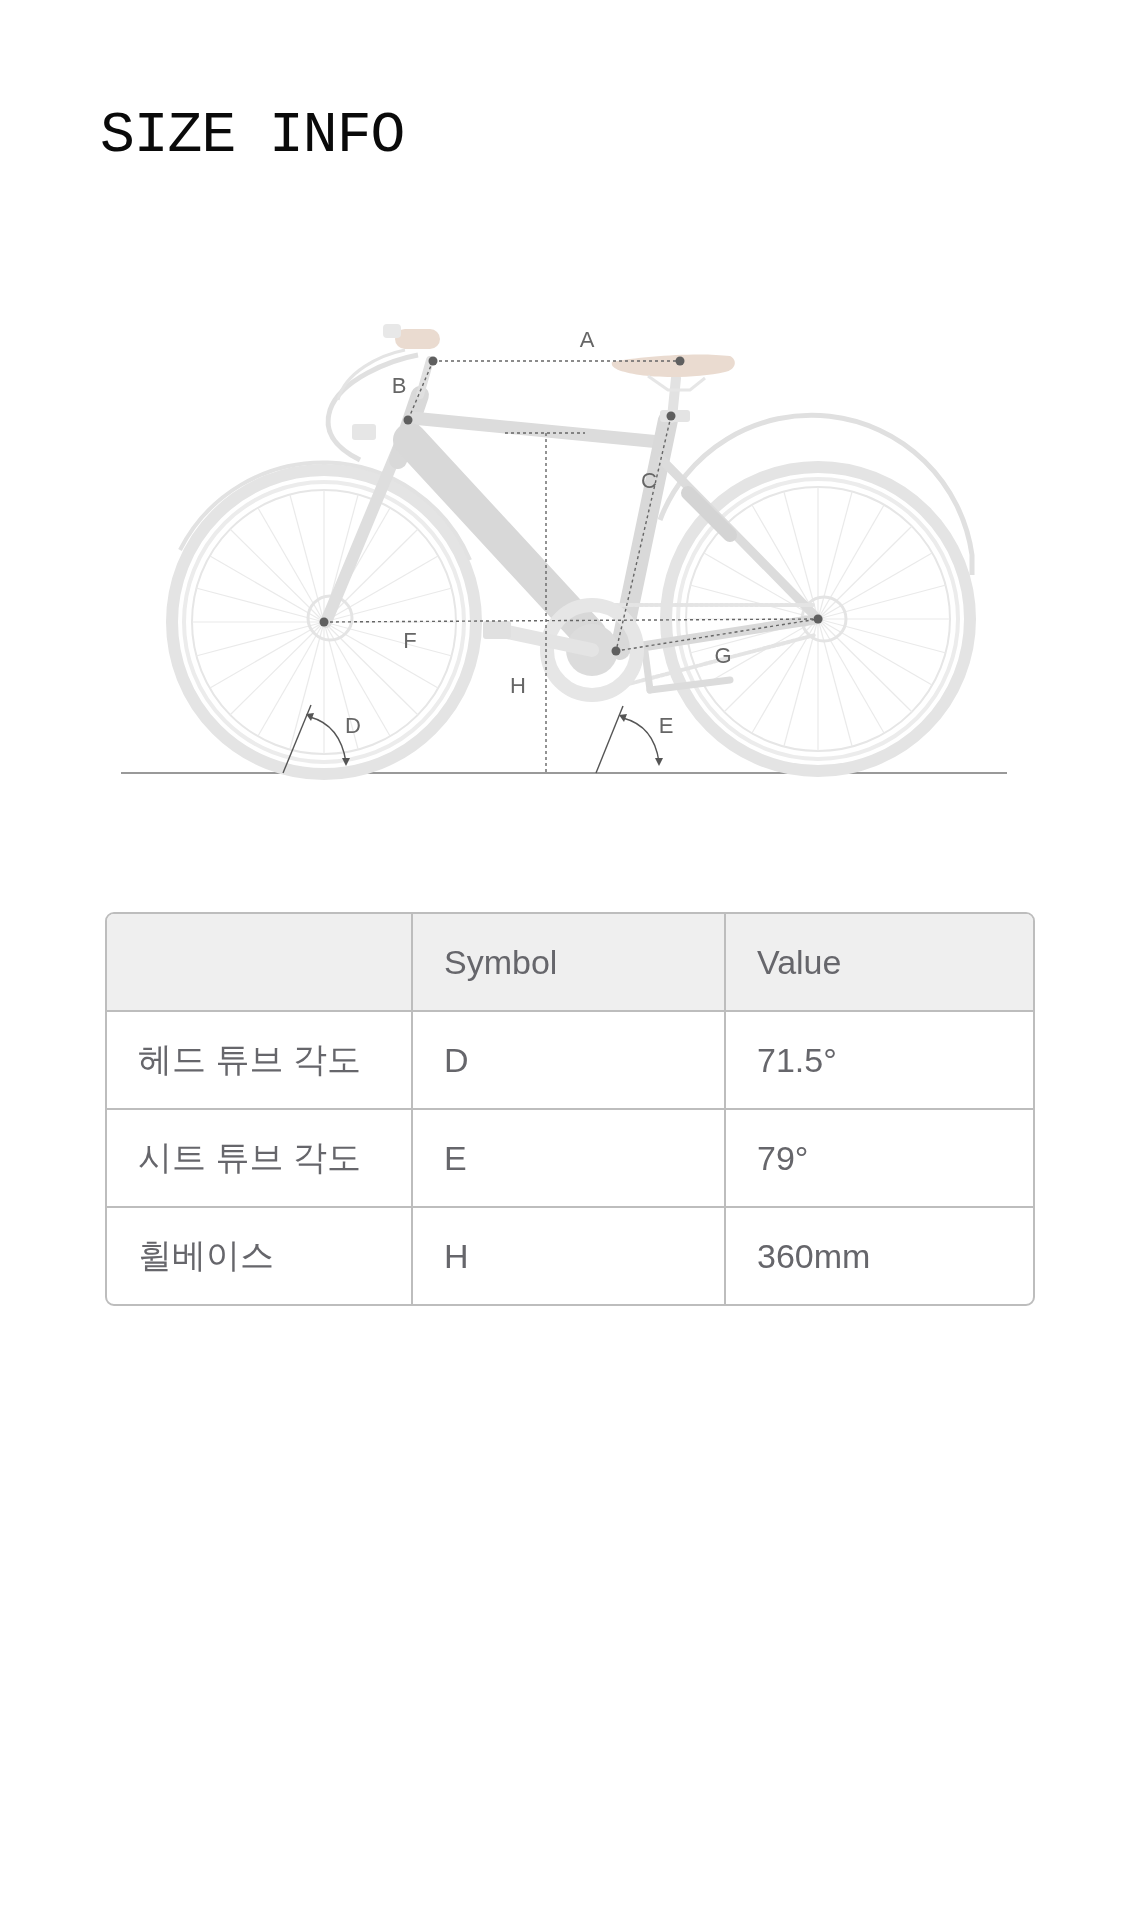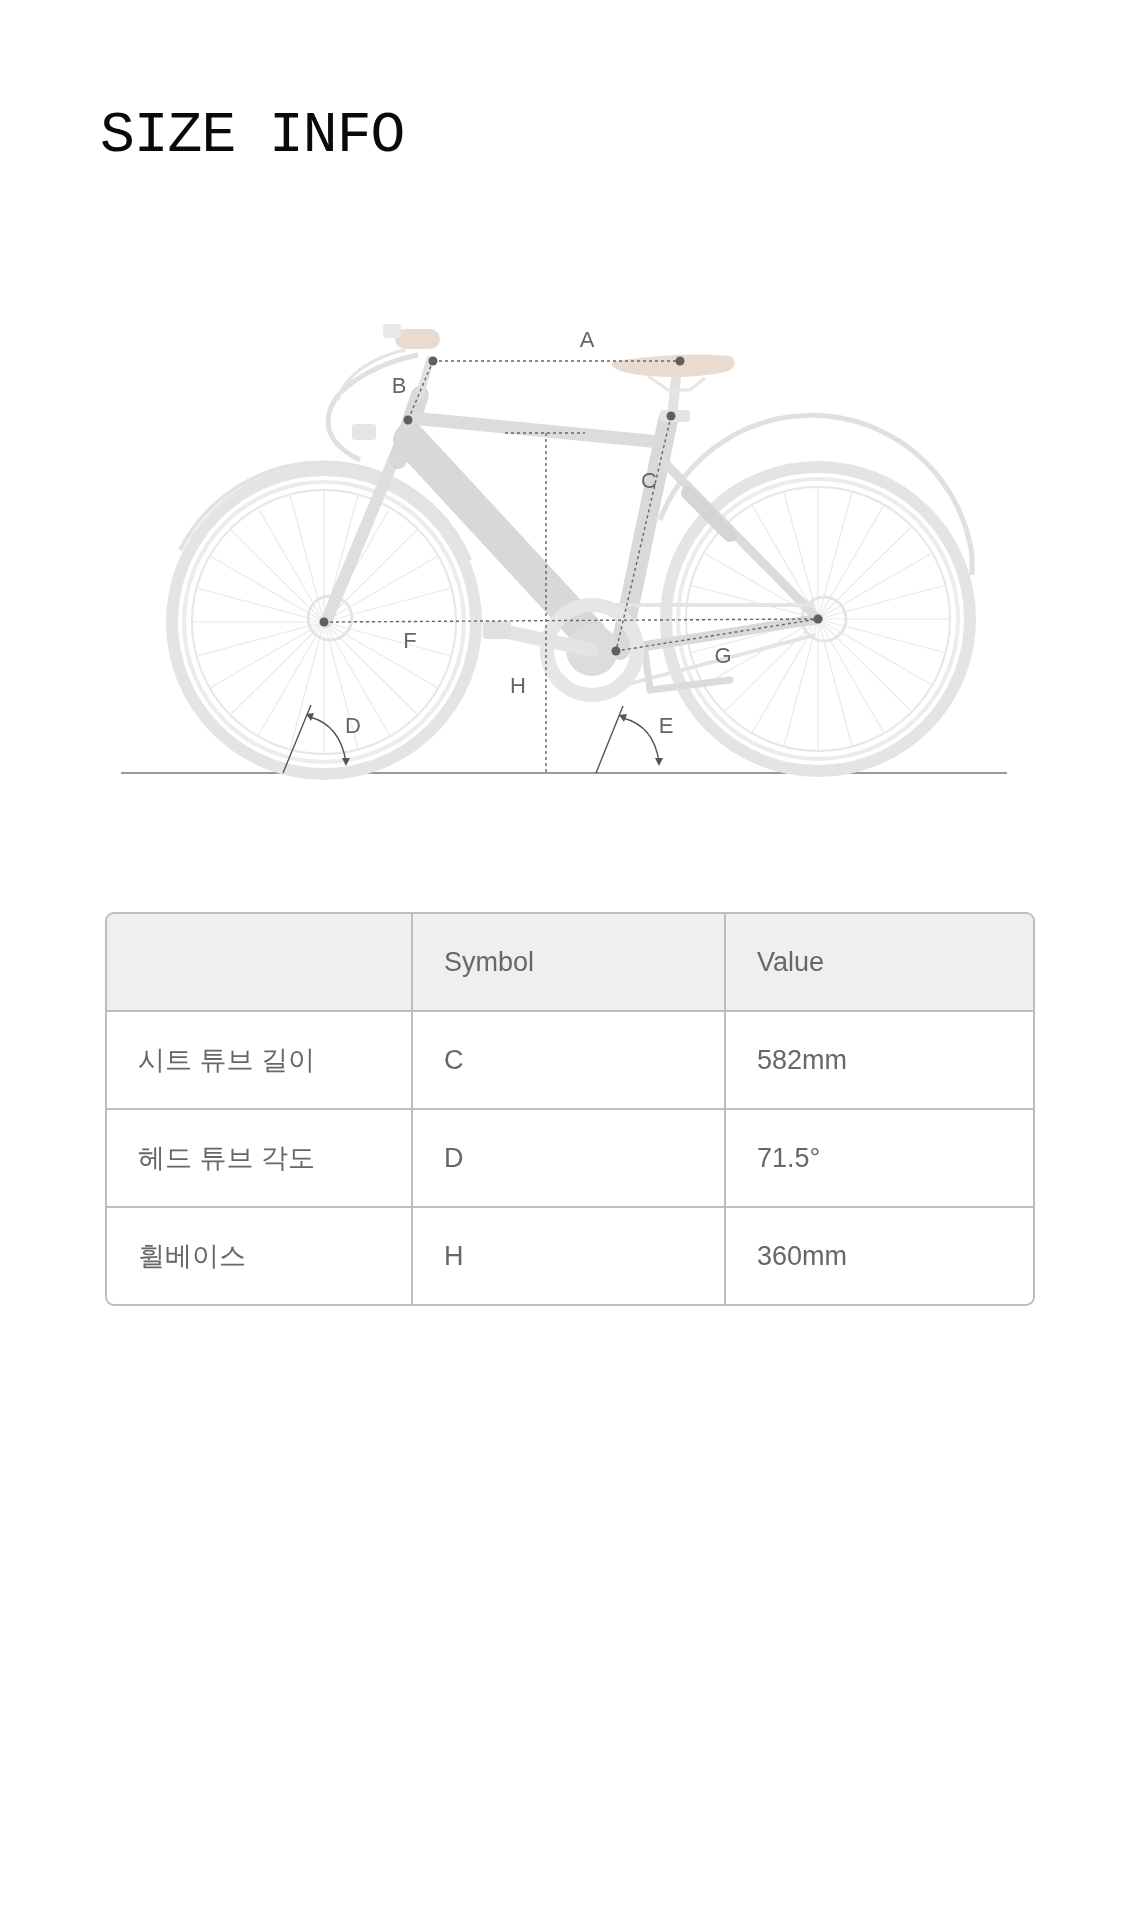--- a/index.html
+++ b/index.html
@@ -8,21 +8,21 @@
   .title { position: absolute; left: 100px; top: 100px; margin: 0;
            font-size: 58px; font-weight: 400; color: #0a0a0a; letter-spacing: -1px;
            line-height: 72px; font-family: Liberation Mono, monospace; }
   .diagram { position: absolute; left: 0; top: 300px; width: 1140px; height: 500px; }
   .diagram svg { width: 1140px; height: 500px; display: block; }
   .lbl { font-family: "Liberation Sans", "DejaVu Sans", sans-serif; font-size: 22px; fill: #666; }
   table.spec { position: absolute; left: 105px; top: 912px; width: 930px;
                border-collapse: separate; border-spacing: 0;
                border: 2px solid #bdbdbd; border-radius: 9px; overflow: hidden; }
   table.spec th, table.spec td { height: 96px; padding: 0 0 0 31px; text-align: left;
-               font-size: 27px; font-weight: 400; color: #66666b;
+               font-size: 34px; font-weight: 400; color: #66666b;
                border-right: 2px solid #bdbdbd; border-bottom: 2px solid #bdbdbd; }
   table.spec th:last-child, table.spec td:last-child { border-right: none; margin-left: 47px; }
   table.spec tr:last-child td { border-bottom: none; }
   table.spec thead th { background: #efefef; }
   table.spec col.c1 { width: 306px; }
   table.spec col.c2 { width: 313px; }
   table.spec col.c3 { width: 307px; }
 </style>
 </head>
 <body>
@@ -206,28 +206,28 @@
     </colgroup>
   <thead>
     <tr>
       <th></th>
       <th>Symbol</th>
       <th>Value</th>
     </tr>
   </thead>
   <tbody>
     <tr>
-      <td>시트 튜브 길이</td>
-      <td>C</td>
-      <td>582mm</td>
-    </tr>
-    <tr>
       <td>헤드 튜브 각도</td>
       <td>D</td>
       <td>71.5°</td>
     </tr>
     <tr>
+      <td>시트 튜브 각도</td>
+      <td>E</td>
+      <td>79°</td>
+    </tr>
+    <tr>
       <td>휠베이스</td>
       <td>H</td>
       <td>360mm</td>
     </tr>
   </tbody>
 </table>
 
 </body></html>

